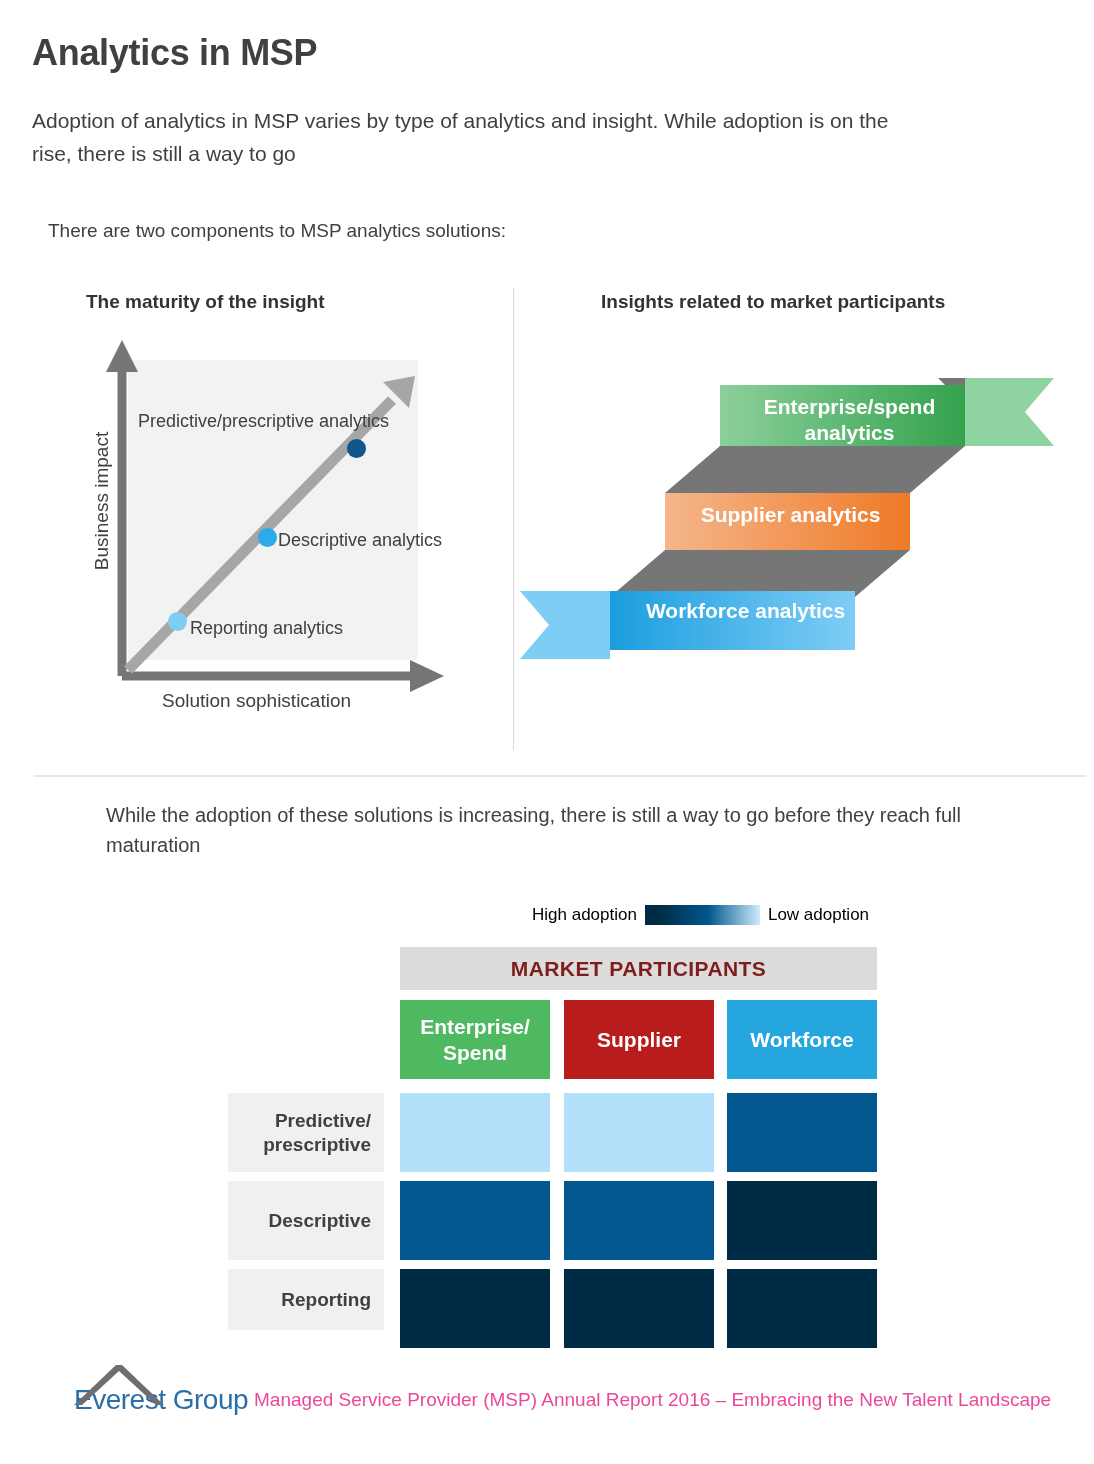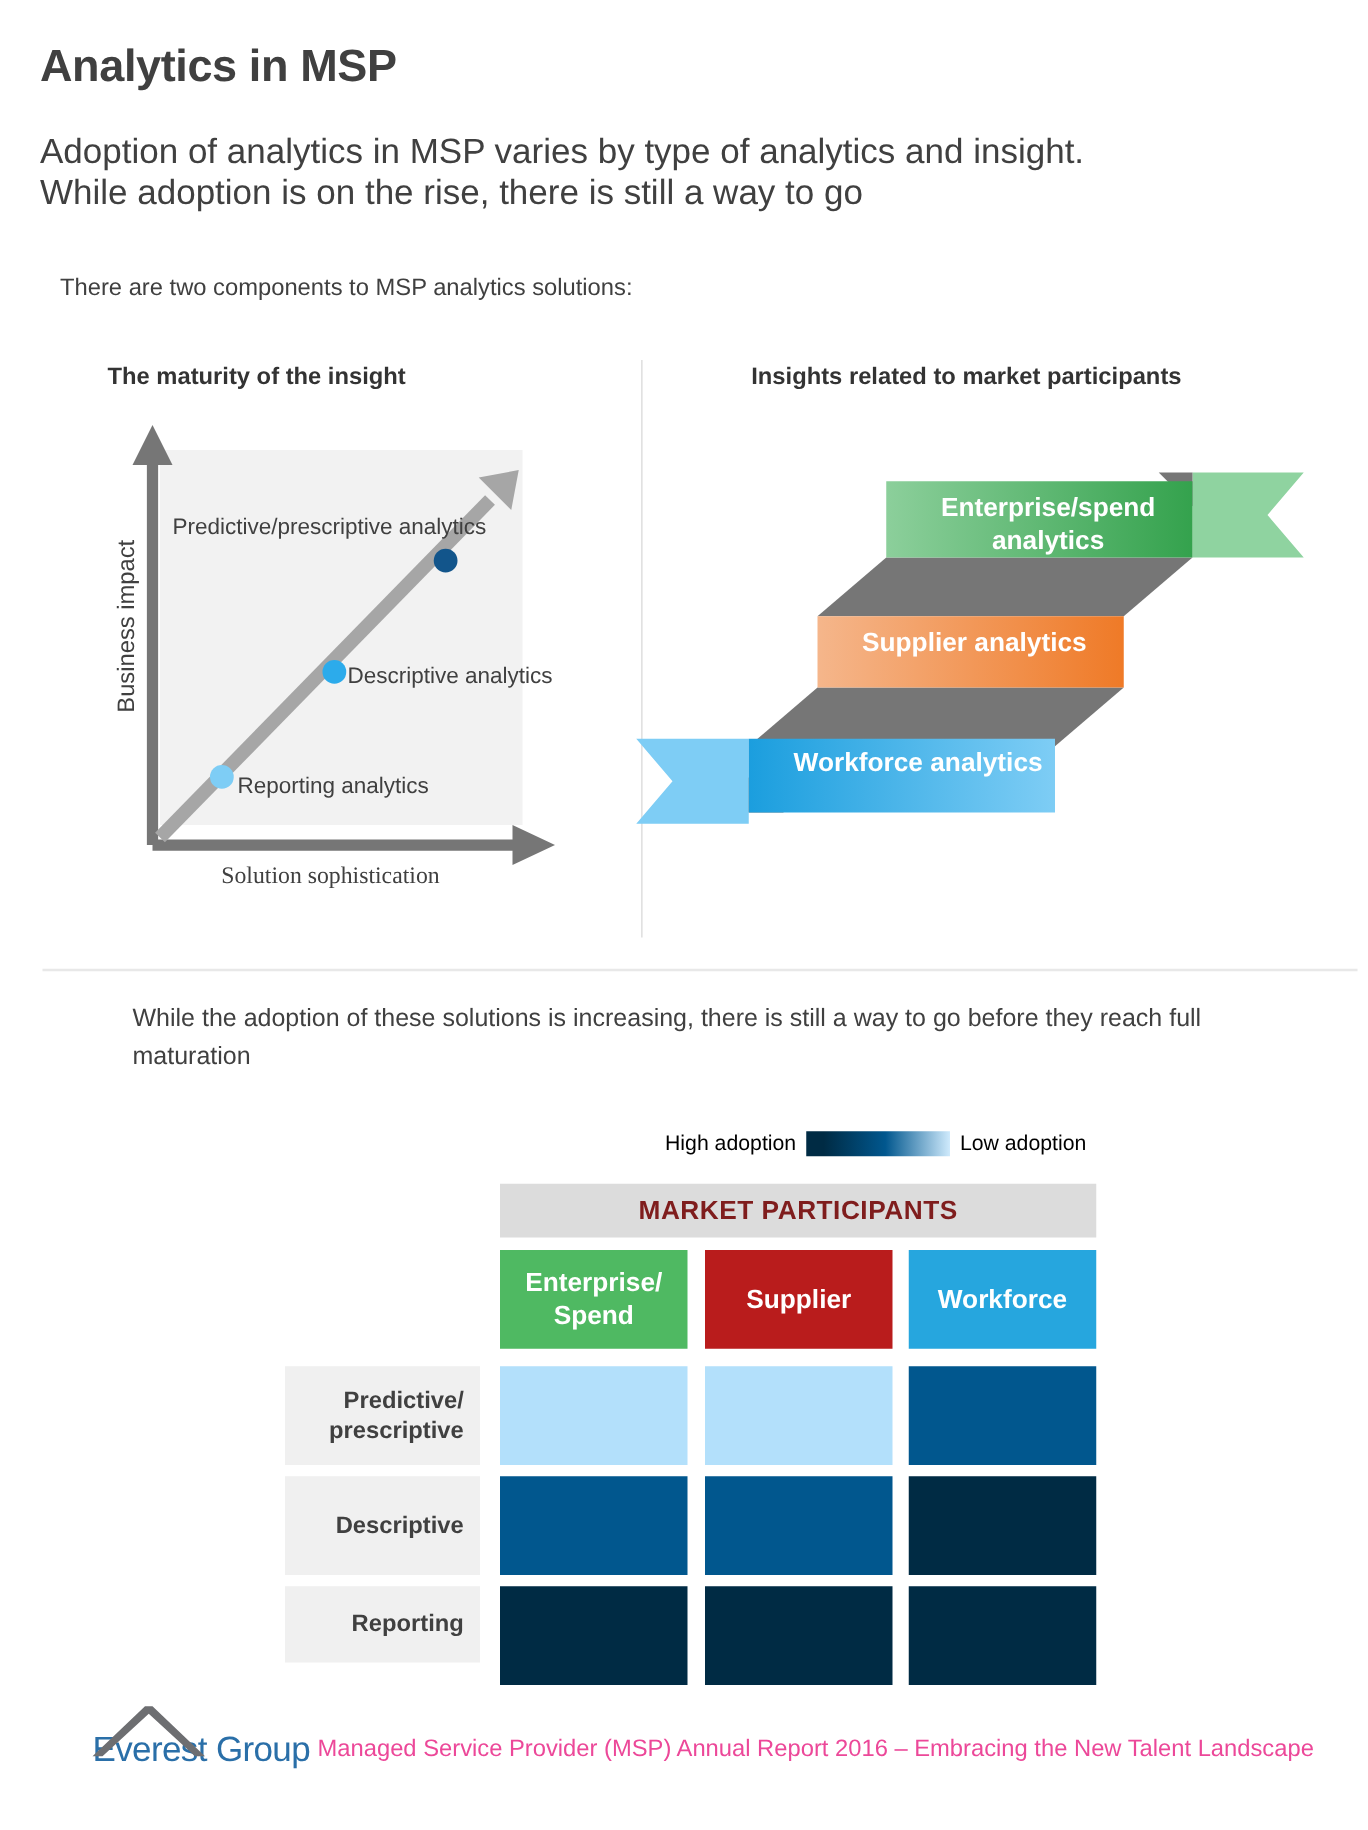--- a/index.html
+++ b/index.html
@@ -24,21 +24,21 @@
     font-size: 36px;
     font-weight: bold;
     color: #404040;
     letter-spacing: -0.3px;
   }
   #page-subtitle {
     position: absolute;
     left: 32px;
     top: 104px;
     width: 900px;
-    font-size: 28px;
+    font-size: 21px;
     line-height: 33px;
     color: #404040;
   }
   #intro-line {
     position: absolute;
     left: 48px;
     top: 220px;
     font-size: 19px;
     color: #404040;
   }
@@ -95,23 +95,22 @@
   }
   #y-axis-label {
     left: -98px;
     top: 152px;
     transform: rotate(-90deg);
     transform-origin: center center;
     width: 200px;
     text-align: center;
   }
   #x-axis-label {
-    left: 77px;
+    left: 62px;
     top: 352px;
-    font-family: Liberation Serif, serif;
   }
   .point-label {
     position: absolute;
     font-size: 18px;
     line-height: 24px;
     color: #404040;
     white-space: nowrap;
   }
   #label-predictive { left: 38px; top: 71px; text-align: right; width: 220px; }
   #label-descriptive { left: 178px; top: 190px; }
@@ -121,21 +120,21 @@
     position: absolute;
     border-radius: 50%;
   }
   #dot-predictive { left: 247px; top: 101px; width: 19px; height: 19px; background: #12558b; }
   #dot-descriptive { left: 158px; top: 190px; width: 19px; height: 19px; background: #2cabeb; }
   #dot-reporting { left: 68px; top: 274px; width: 19px; height: 19px; background: #7ecdf5; }
 
   
   #ribbons {
     position: absolute;
-    left: 502px;
+    left: 513px;
     top: 330px;
     width: 530px;
     height: 360px;
   }
   .ribbon-text {
     position: absolute;
     color: #ffffff;
     font-weight: bold;
     font-size: 21px;
     line-height: 26px;

